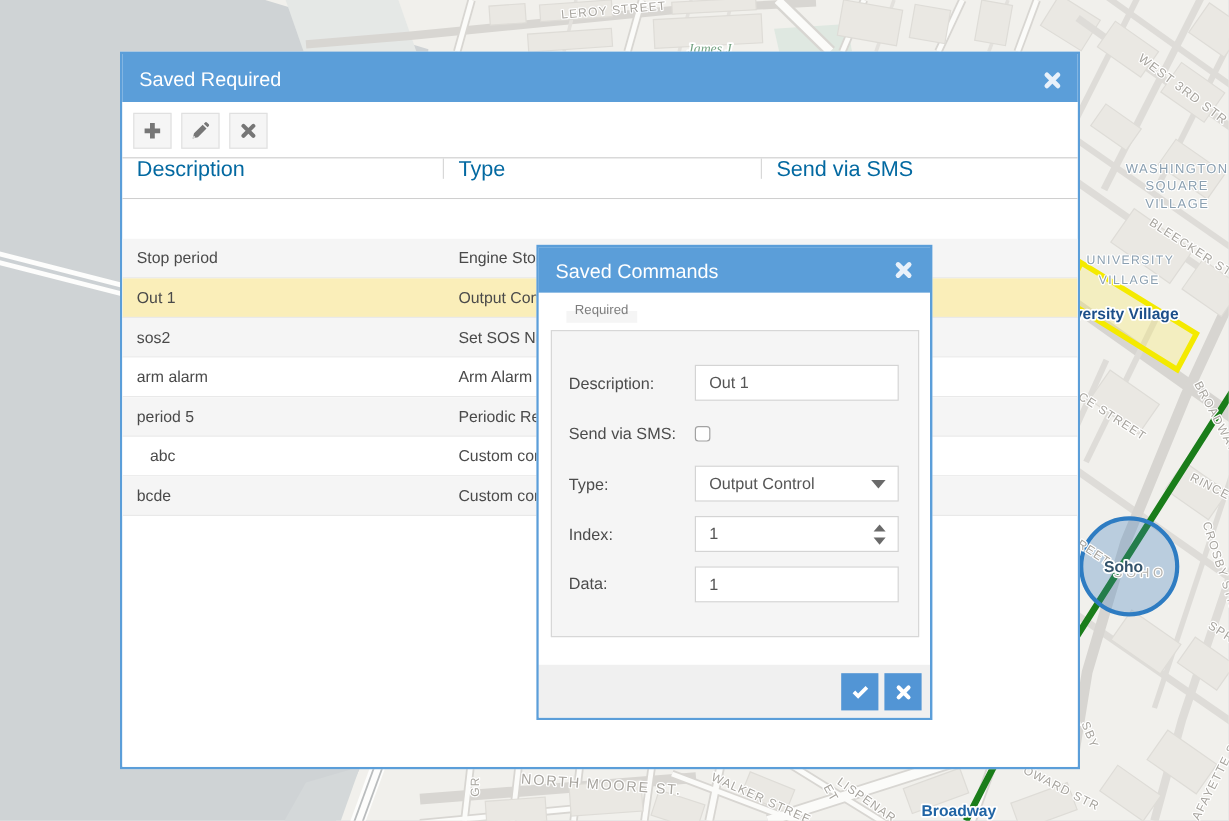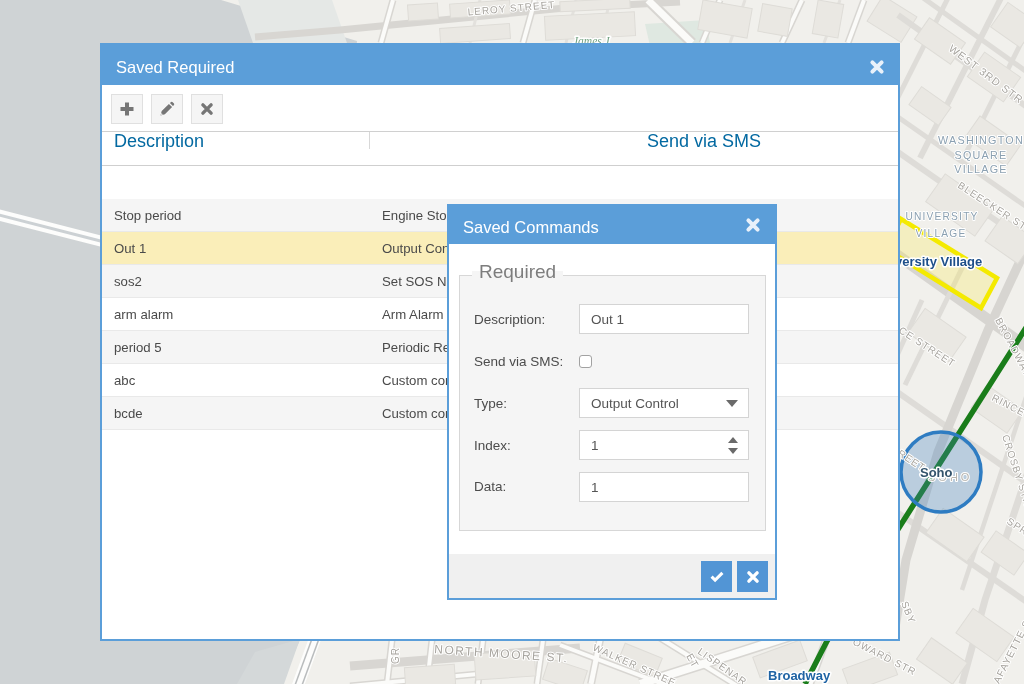--- a/index.html
+++ b/index.html
@@ -214,20 +214,23 @@
     <span class="toolbtn" style="left:89px;top:9px;">
       <svg width="13" height="13" viewBox="0 0 13 13">
             <path d="M2.4 2.4 L10.6 10.6 M10.6 2.4 L2.4 10.6" stroke="#767676" stroke-width="3.4" stroke-linecap="round" fill="none"></path>
           </svg>
     </span>
   </div>
   <div class="ghead" style="top:86px;height:35px;">
     <div class="gcell" style="left:0;width:268px;">
           <span>Description</span>
         </div>
+    <div class="gcell" style="left:268px;width:265px;">
+          <span>Type</span>
+        </div>
     <div class="gcell" style="left:533px;width:263px;border-right:none;">
           <span>Send via SMS</span>
         </div>
   </div>
   <div style="position:absolute;left:0;right:0;top:121px;bottom:0;background:#fff;overflow:hidden;">
     <div class="grow" style="top:33px;background:#f5f5f5;">
           <div class="c" style="left:0;width:268px;">
             <span>Stop period</span>
           </div>
           <div class="c" style="left:268px;width:265px;">
@@ -275,21 +278,21 @@
             <span>period 5</span>
           </div>
           <div class="c" style="left:268px;width:265px;">
             <span>Periodic Reporting</span>
           </div>
           <div class="c" style="left:533px;width:263px;">
             <span>No</span>
           </div>
         </div>
     <div class="grow" style="top:198px;background:#fff;">
-          <div class="c" style="left:0;width:268px;text-decoration:underline;">
+          <div class="c" style="left:11px;width:268px;text-decoration:underline;">
             <span>abc</span>
           </div>
           <div class="c" style="left:268px;width:265px;">
             <span>Custom command</span>
           </div>
           <div class="c" style="left:533px;width:263px;">
             <span>No</span>
           </div>
         </div>
     <div class="grow" style="top:231px;background:#f5f5f5;">
@@ -310,21 +313,21 @@
   <div class="whead" style="height:38px;">
     <span class="wtitle">Saved Commands</span>
     <span class="wclose" style="right:14px;top:11px;">
       <svg width="16" height="16" viewBox="0 0 16 16">
             <path d="M3.4 3.4 L12.6 12.6 M12.6 3.4 L3.4 12.6" stroke="#e9f1fa" stroke-width="4" stroke-linecap="round" fill="none"></path>
           </svg>
     </span>
   </div>
   <div style="position:absolute;left:0;right:0;top:38px;bottom:44px;background:#fff;"></div>
   <div style="position:absolute;left:10px;top:69px;width:307px;height:256px;border:1px solid #d7d7d7;background:#f5f5f5;box-sizing:border-box;"></div>
-  <div style="position:absolute;left:23px;top:56px;background:linear-gradient(#fff 50%,#f5f5f5 50%);padding:0 7px;font-size:19px;line-height:19px;color:#7d7d7d;">
+  <div style="position:absolute;left:23px;top:44px;background:linear-gradient(#fff 50%,#f5f5f5 50%);padding:0 7px;font-size:11px;line-height:19px;color:#7d7d7d;">
     <span style="position:relative;z-index:2;">Required</span>
   </div>
   <div style="position:absolute;left:0;right:0;bottom:0;height:44px;background:#f0f0f0;">
     <span class="blubtn" style="left:252px;top:7px;width:31px;height:31px;">
       <svg width="15" height="13" viewBox="0 0 15 13">
             <path d="M1 7.2 L3.2 5 L5.6 7.4 L11.8 1.2 L14 3.4 L5.6 11.8 Z" fill="#fff"></path>
           </svg>
     </span>
     <span class="blubtn" style="left:288px;top:7px;width:31px;height:31px;">
       <svg width="13" height="13" viewBox="0 0 13 13">

